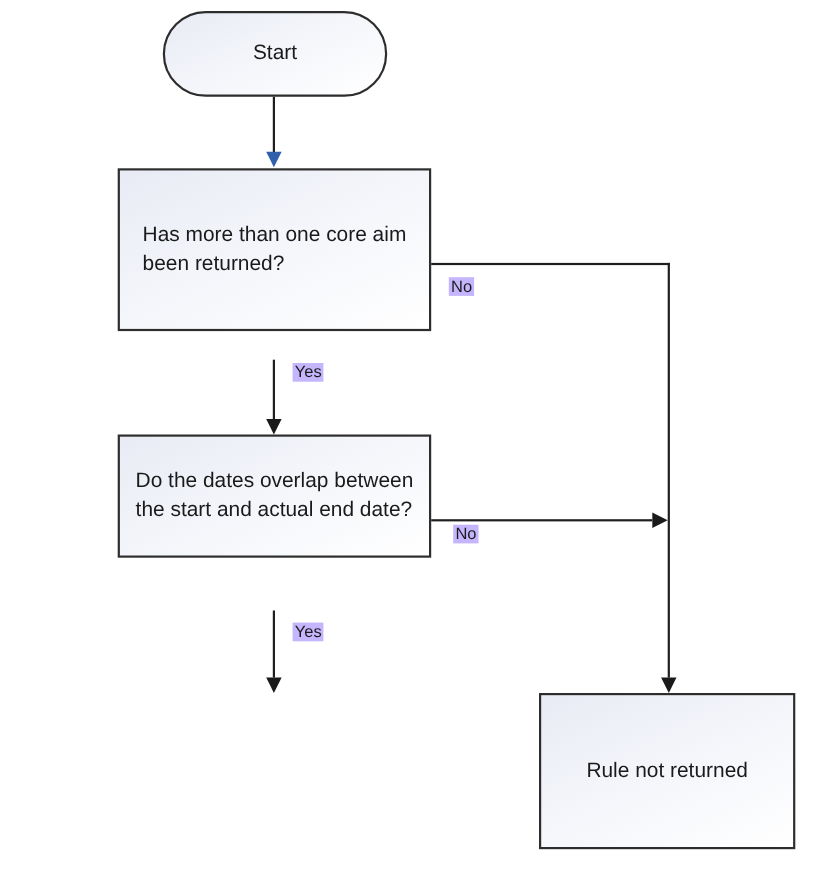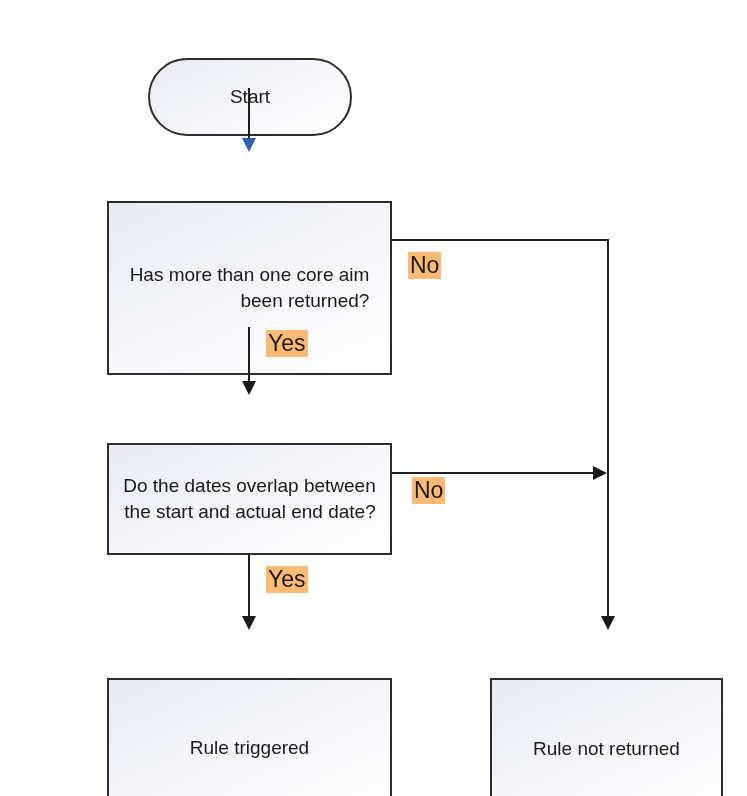--- a/index.html
+++ b/index.html
@@ -17,26 +17,25 @@
     overflow: hidden;
   }
   .node {
     position: absolute;
     box-sizing: border-box;
     border: 2px solid #2d2d2d;
     background: linear-gradient(155deg, #e8ebf4 0%, #f3f5fa 45%, #ffffff 100%);
     display: flex;
     align-items: center;
     justify-content: center;
-    text-align: right;
+    text-align: left;
     font-size: 19px;
     line-height: 1.38;
     white-space: pre-line;
     padding: 0 4px;
-    margin-top: 48px;
   }
   .terminator {
     border-radius: 39px;
   }
   .hline, .vline {
     position: absolute;
     background: #1f1f1f;
   }
   .hline { height: 2px; }
   .vline { width: 2px; }
@@ -54,28 +53,28 @@
   .arrow-right {
     position: absolute;
     width: 0;
     height: 0;
     border-top: 7px solid transparent;
     border-bottom: 7px solid transparent;
     border-left: 14px solid #1a1a1a;
   }
   .edge-label {
     position: absolute;
-    font-size: 23px;
-    background: #fdba74;
+    font-size: 15px;
+    background: #c4b5fd;
     padding: 0 2px;
   }
 
   
   .n-start            { left: 148px; top: 10px;  width: 204px; height: 78px; }
-  .n-decision1        { left: 107px; top: 153px; width: 285px; height: 174px; }
+  .n-decision1        { left: 107px; top: 153px; width: 285px; height: 148px; }
   .n-decision2        { left: 107px; top: 395px; width: 285px; height: 112px; }
   .n-rule-triggered   { left: 107px; top: 630px; width: 285px; height: 141px; }
   .n-rule-not-trig    { left: 490px; top: 630px; width: 233px; height: 142px; }
 
   
   .c-start-v     { left: 248px; top: 88px;  height: 51px; }
   .c-start-arrow { left: 242px; top: 138px; }
   .c-yes1-v      { left: 248px; top: 327px; height: 54px; }
   .c-yes1-arrow  { left: 242px; top: 381px; }
   .c-no1-h       { left: 392px; top: 239px; width: 217px; }
@@ -104,23 +103,20 @@
   <div class="node n-decision1">
     <span>Has more than one core aim
 been returned?</span>
   </div>
 
   <div class="node n-decision2">
     <span>Do the dates overlap between
 the start and actual end date?</span>
   </div>
 
-  <div class="node n-rule-triggered">
-    <span>Rule triggered</span>
-  </div>
 
   <div class="node n-rule-not-trig">
     <span>Rule not returned</span>
   </div>
 
   <div class="vline c-start-v"></div>
   <div class="arrow-down blue c-start-arrow"></div>
 
   <div class="vline c-yes1-v"></div>
   <div class="arrow-down c-yes1-arrow"></div>

